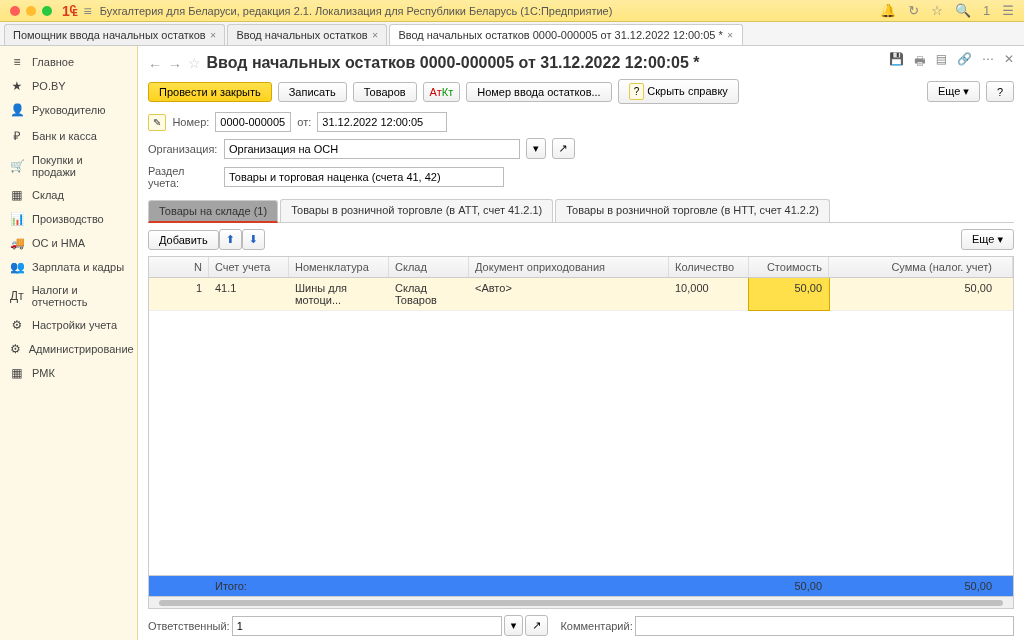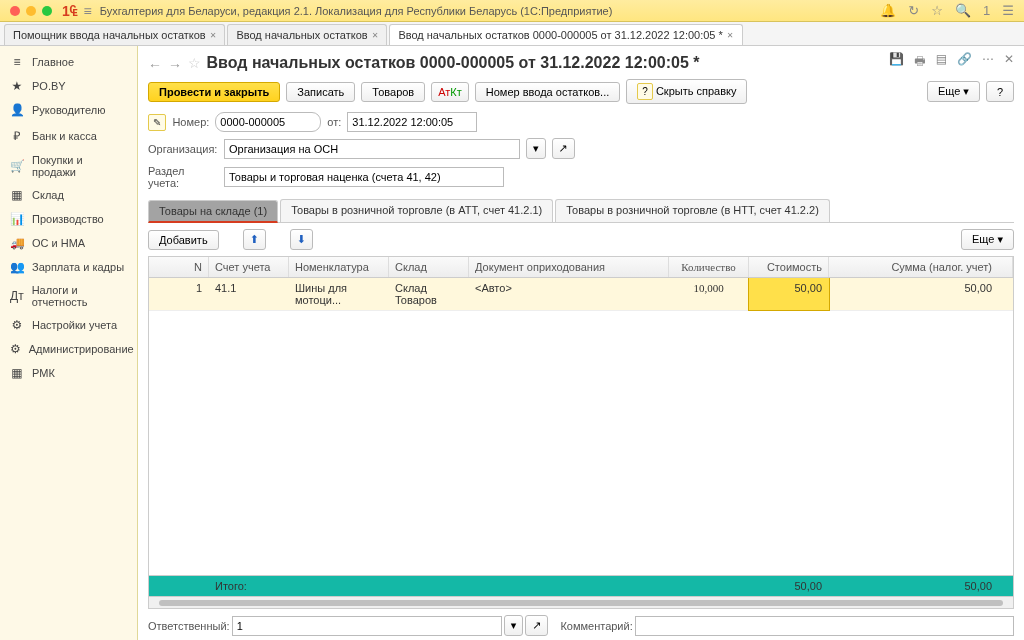--- a/index.html
+++ b/index.html
@@ -27,48 +27,48 @@
 .content { flex: 1; display: flex; flex-direction: column; padding: 6px 10px 4px 10px; }
 .header-row { display: flex; align-items: center; gap: 6px; margin-bottom: 6px; }
 .arrow-btn { border: none; background: none; font-size: 14px; color: #999; cursor: pointer; }
 .star { color: #ccc; font-size: 14px; }
 .page-title { font-size: 16px; font-weight: bold; color: #333; }
 .header-icons { margin-left: auto; display: flex; gap: 10px; color: #888; font-size: 12px; }
 .header-icons span { cursor: pointer; }
 
 .toolbar { display: flex; gap: 6px; margin-bottom: 8px; align-items: center; }
 .btn { border: 1px solid #bbb; background: linear-gradient(#fff,#f0f0f0); padding: 3px 10px; font-size: 11px; border-radius: 3px; cursor: pointer; }
-.btn.primary { background: linear-gradient(#ffe04a,#ffd21f); border-color: #d4a800; font-weight: bold; }
+.btn.primary { background: linear-gradient(#ffe04a,#ffd21f); border-color: #d4a800; font-weight: normal; }
 .btn.icon-only { padding: 3px 6px; }
 .ref-box { border: 1px solid #e4c94b; background: #fffbe6; padding: 2px 4px; display: inline-flex; align-items: center; gap: 2px; border-radius: 2px; font-size: 10px; }
 
 .form-row { display: flex; align-items: center; gap: 6px; margin-bottom: 6px; font-size: 11px; }
 .label { color: #555; }
 .tinput { border: 1px solid #bbb; padding: 2px 4px; font-size: 11px; height: 20px; }
 
 .inner-tabs { display: flex; border-bottom: 1px solid #ccc; margin-top: 4px; }
 .inner-tab { padding: 4px 10px; border: 1px solid #ccc; border-bottom: none; background: #f5f5f5; font-size: 11px; margin-right: 2px; border-radius: 3px 3px 0 0; cursor: pointer; }
 .inner-tab.active { background: #a3a3a3; border-bottom: 2px solid #d63c1f; position: relative; top: 1px; }
 
-.table-toolbar { display: flex; gap: 24px; padding: 6px 0; align-items: center; }
+.table-toolbar { display: flex; gap: 0; padding: 6px 0; align-items: center; }
 .table-wrap { border: 1px solid #ccc; flex: 1; display: flex; flex-direction: column; min-height: 0; }
 .thead { display: flex; background: linear-gradient(#fafafa,#ededed); border-bottom: 1px solid #ccc; }
 .th { padding: 4px 6px; font-size: 11px; color: #555; border-right: 1px solid #ddd; }
 .tbody { flex: 1; overflow: auto; }
 .trow { display: flex; background: #fff8dc; border-bottom: 1px solid #eee; }
 .td { padding: 4px 6px; font-size: 11px; border-right: 1px solid transparent; }
 .td.sel { background: #ffe04a; outline: 1px solid #d4a800; }
-.tfoot { display: flex; background: #14b8a6; border-top: 1px solid #ccc; }
+.tfoot { display: flex; background: #3b82f6; border-top: 1px solid #ccc; }
 
 .c-n { width: 60px; text-align: right; }
 .c-acc { width: 80px; }
 .c-nom { width: 100px; }
 .c-wh { width: 80px; }
 .c-doc { width: 200px; }
-.c-qty { width: 80px; text-align: center; font-family: Liberation Serif, serif; }
+.c-qty { width: 80px; text-align: left; }
 .c-cost { width: 80px; text-align: right; }
 .c-sum { flex: 1; text-align: right; padding-right: 20px; }
 
 .scrollbar { height: 12px; background: #f0f0f0; border-top: 1px solid #ccc; position: relative; }
 .scrollbar::after { content: ''; position: absolute; left: 10px; right: 10px; top: 3px; height: 6px; background: #c0c0c0; border-radius: 3px; }
 
 .footer-row { display: flex; gap: 2px; padding: 6px 0 0 0; align-items: center; font-size: 11px; }
 </style>
 </head>
 <body>
@@ -188,21 +188,21 @@
       <button class="btn"><span class="ref-box">?</span> <span>Скрыть справку</span></button>
       <div style="margin-left:auto;display:flex;gap:6px">
         <button class="btn"><span>Еще</span> ▾</button>
         <button class="btn">?</button>
       </div>
     </div>
 
     <div class="form-row">
       <span class="ref-box">✎</span>
       <span class="label">Номер:</span>
-      <input class="tinput" style="width: 106px; border-radius: 9px;" value="0000-000005">
+      <input class="tinput" style="width: 76px;" value="0000-000005">
       <span class="label">от:</span>
       <input class="tinput" style="width: 130px;" value="31.12.2022 12:00:05">
     </div>
     <div class="form-row">
       <span class="label" style="width:70px">Организация:</span>
       <input class="tinput" style="width: 296px;" value="Организация на ОСН">
       <button class="btn icon-only">▾</button>
       <button class="btn icon-only">↗</button>
     </div>
     <div class="form-row">

